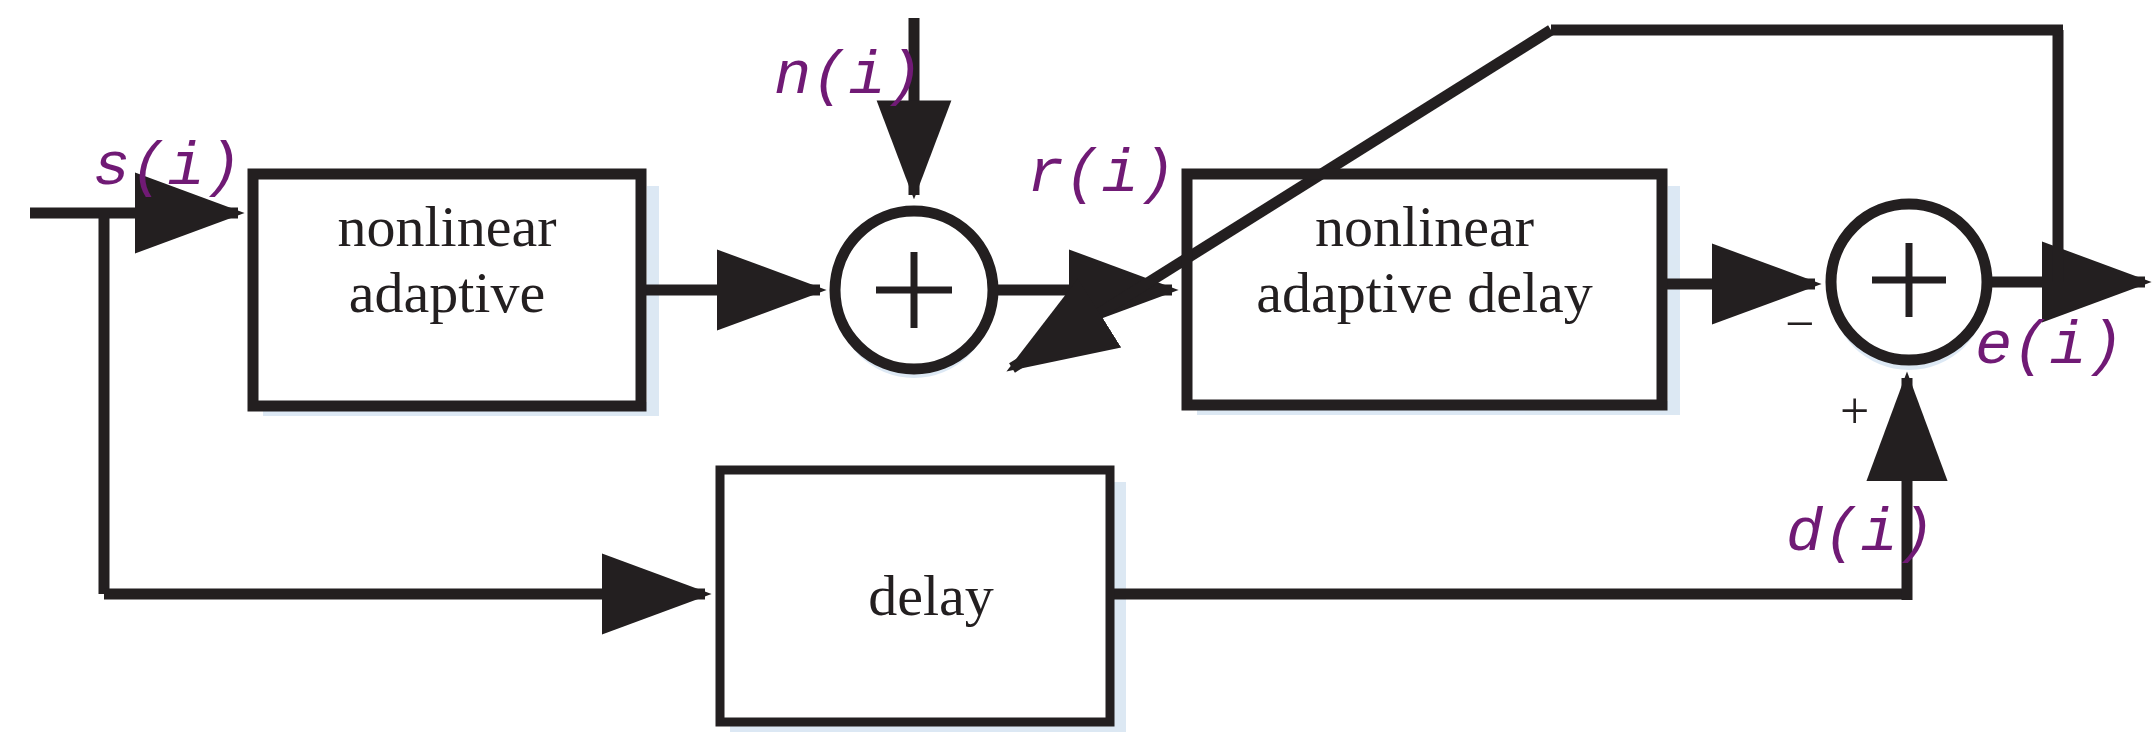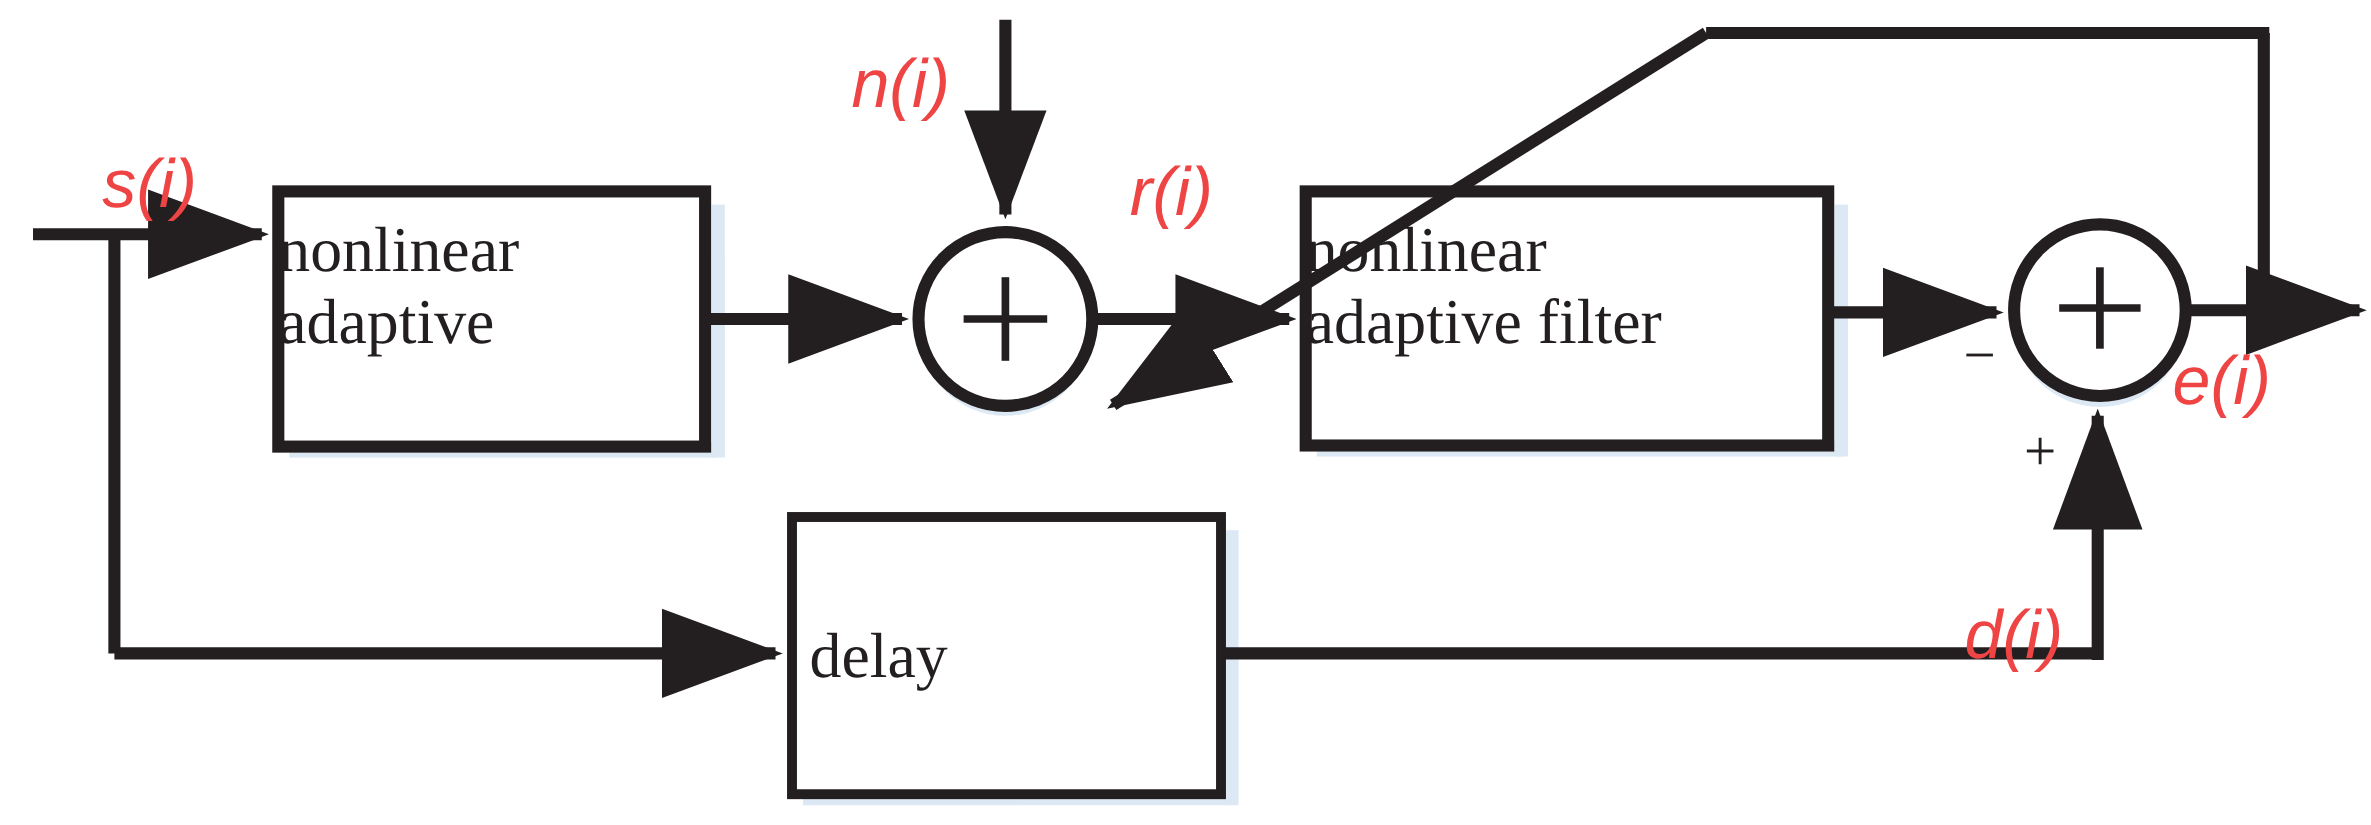--- a/index.html
+++ b/index.html
@@ -10,28 +10,28 @@
     overflow:hidden;
     font-family:"Liberation Serif","DejaVu Serif",serif;
   }
   svg#diagram{position:absolute;left:0;top:0;width:2155px;height:750px;}
   .blk-label{
     position:absolute;
     color:#231f20;
     font-family:"Liberation Serif","DejaVu Serif",serif;
     font-size:58px;
     line-height:66px;
-    text-align:left;
+    text-align:center;
     white-space:nowrap;
     pointer-events:none;
   }
   .sig-label{
     position:absolute;
-    color:#ef4444;
-    font-family:Liberation Sans, sans-serif;
+    color:#701a75;
+    font-family:Liberation Mono, monospace;
     font-style:italic;
     font-size:62px;
     line-height:62px;
     white-space:nowrap;
   }
   .sign-label{
     position:absolute;
     color:#231f20;
     font-family:"Liberation Serif","DejaVu Serif",serif;
     font-size:52px;
@@ -106,29 +106,29 @@
     </g>
   </svg>
 
   <div class="blk-label" style="left:253px;top:194px;width:388px;">
     <div>nonlinear</div>
     <div>adaptive</div>
   </div>
 
   <div class="blk-label" style="left:1187px;top:194px;width:475px;">
     <div>nonlinear</div>
-    <div>adaptive filter</div>
+    <div>adaptive delay</div>
   </div>
 
   <div class="blk-label" style="left:736px;top:563px;width:390px;">
     <div>delay</div>
   </div>
 
   <div class="sig-label" style="left:55px;top:137px;margin-left:38px;">s(i)</div>
   <div class="sig-label" style="left:774px;top:46px;">n(i)</div>
   <div class="sig-label" style="left:1027px;top:144px;text-align:center;">r(i)</div>
   <div class="sig-label" style="left:1975px;top:316px;">e(i)</div>
-  <div class="sig-label" style="left:1786px;top:503px;margin-top:44px;">d(i)</div>
+  <div class="sig-label" style="left:1786px;top:503px;">d(i)</div>
 
   <div class="sign-label" style="left:1785px;top:298px;">−</div>
   <div class="sign-label" style="left:1840px;top:385px;">+</div>
 
 </div>
 
 </body></html>

